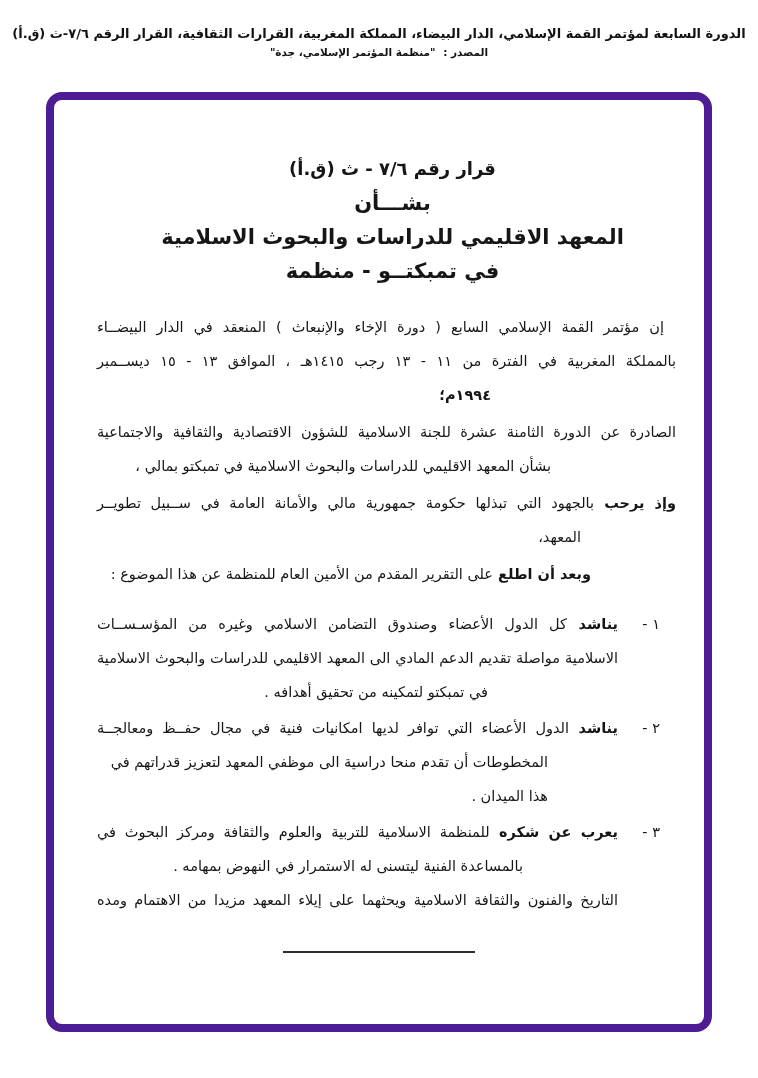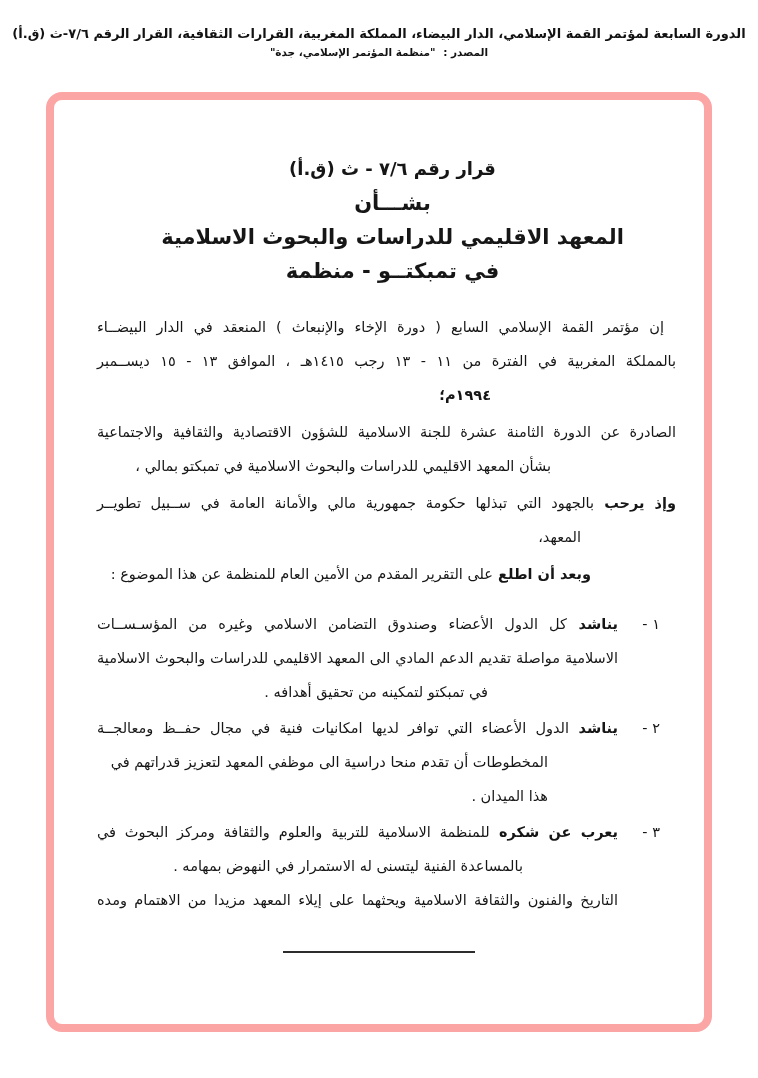--- a/index.html
+++ b/index.html
@@ -27,21 +27,21 @@
     font-weight: bold;
     color: #121212;
   }
   .hdr2 span { margin: 0 2px; }
   
   .frame {
     position: absolute;
     left: 46px; top: 92px;
     width: 666px; height: 940px;
     box-sizing: border-box;
-    border: 8px solid #fca5a5;
+    border: 8px solid #4c1d95;
     border-radius: 16px;
     background: #ffffff;
   }
   .content {
     padding: 52px 16px 0 43px;
     font-size: 14.5px;
     line-height: 34px;
   }
   
   .title { text-align: center; font-weight: bold; margin-bottom: 22px; }

